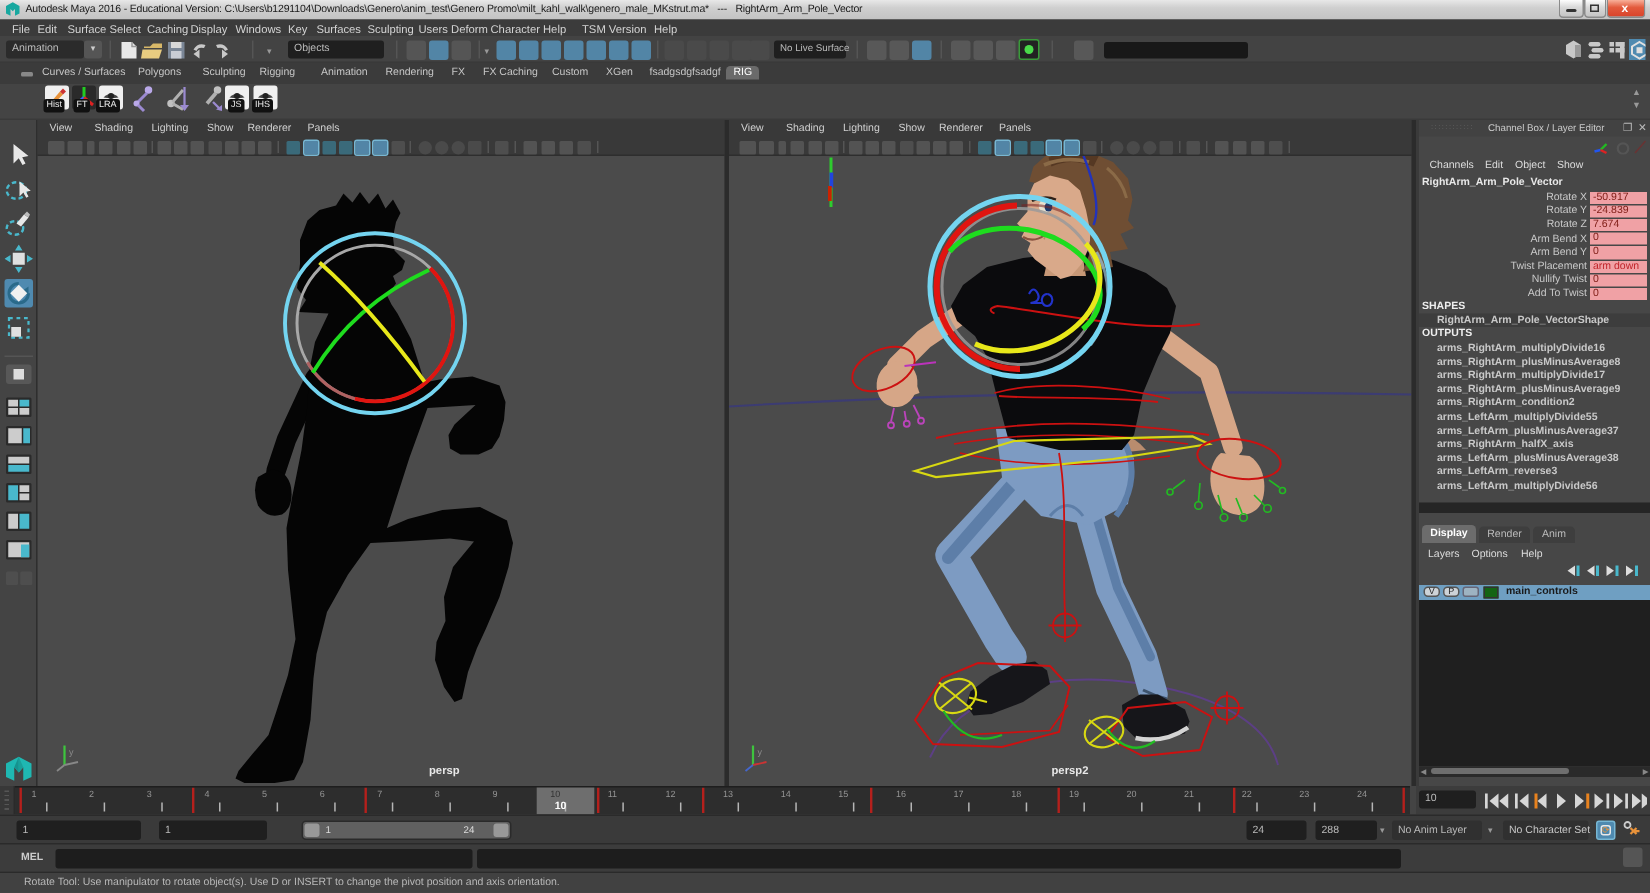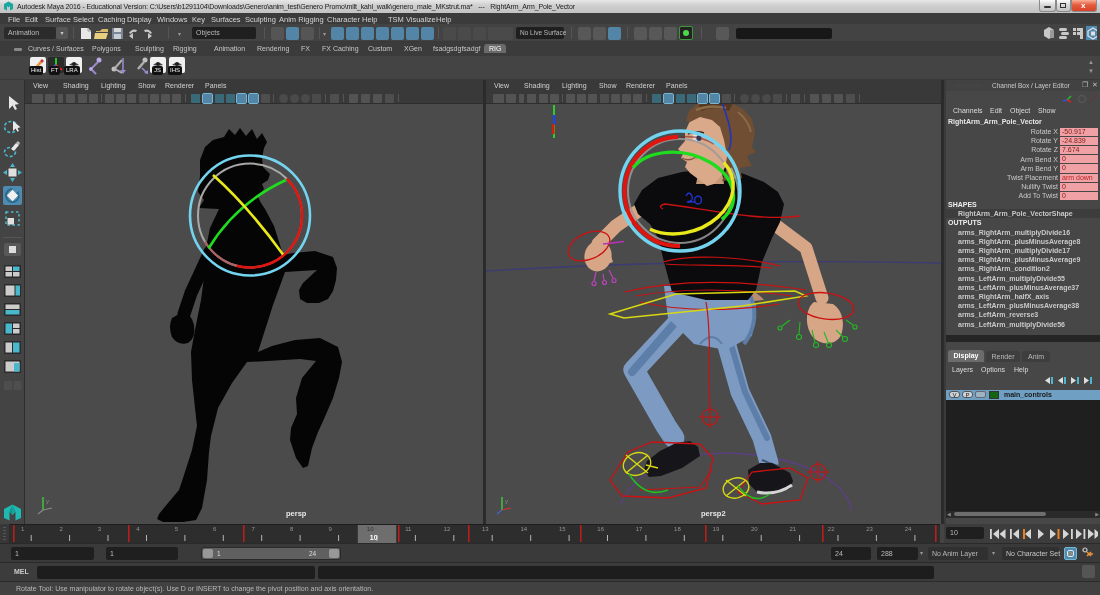--- a/index.html
+++ b/index.html
@@ -68,24 +68,24 @@
   <span style="left:8px">File</span>
       <span style="left:25px">Edit</span>
       <span style="left:45px">Surface</span>
   <span style="left:73px">Select</span>
       <span style="left:98px">Caching</span>
       <span style="left:127px">Display</span>
   <span style="left:157px">Windows</span>
       <span style="left:192px">Key</span>
       <span style="left:211px">Surfaces</span>
   <span style="left:245px">Sculpting</span>
-      <span style="left:279px">Anim Rigging</span>
+      <span style="left:279px">Users Deform</span>
       <span style="left:327px">Character</span>
   <span style="left:362px">Help</span>
-      <span style="left:388px">TSM Visualize</span>
+      <span style="left:388px">TSM Version</span>
       <span style="left:436px">Help</span>
 </div>
 
 <div class="abs toolbar" id="toolbar">
   <div class="field" style="left:4px;top:3px;width:52px;height:12px;background:#2b2b2b">Animation</div>
   <div class="abs" style="left:56px;top:3px;width:12px;height:12px;background:#555;border-radius:2px;color:#ccc;font-size:6px;text-align:center;line-height:12px">▾</div>
   <div class="sep" style="left:73px"></div>
   <svg class="abs" style="left:80px;top:3px" width="80" height="13" viewBox="0 0 80 13">
     <path d="M1 1 h7 l3 3 v8 h-10 z" fill="#e8e8e8"></path>
         <path d="M8 1 v3 h3" fill="none" stroke="#999" stroke-width="1"></path>

